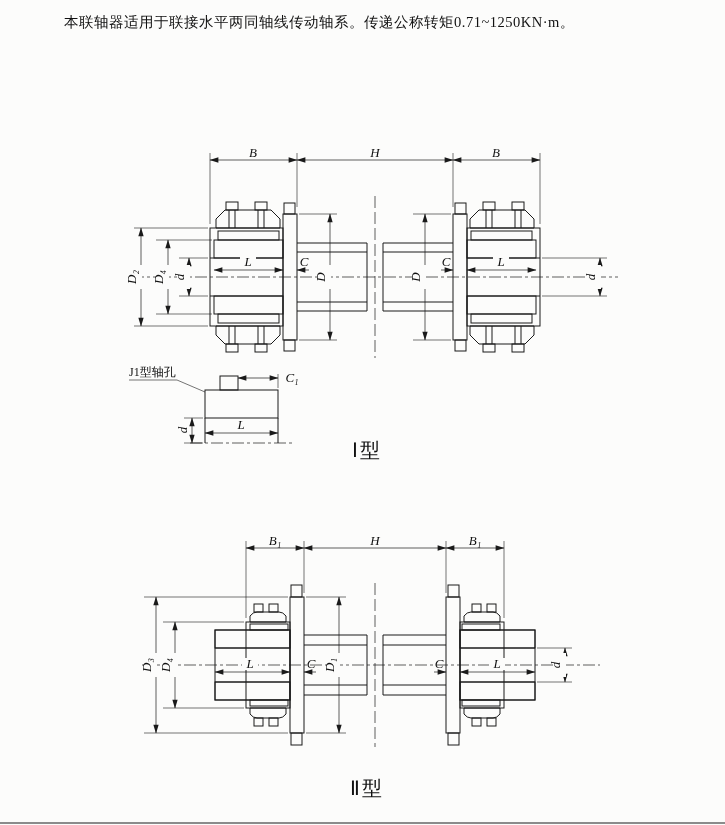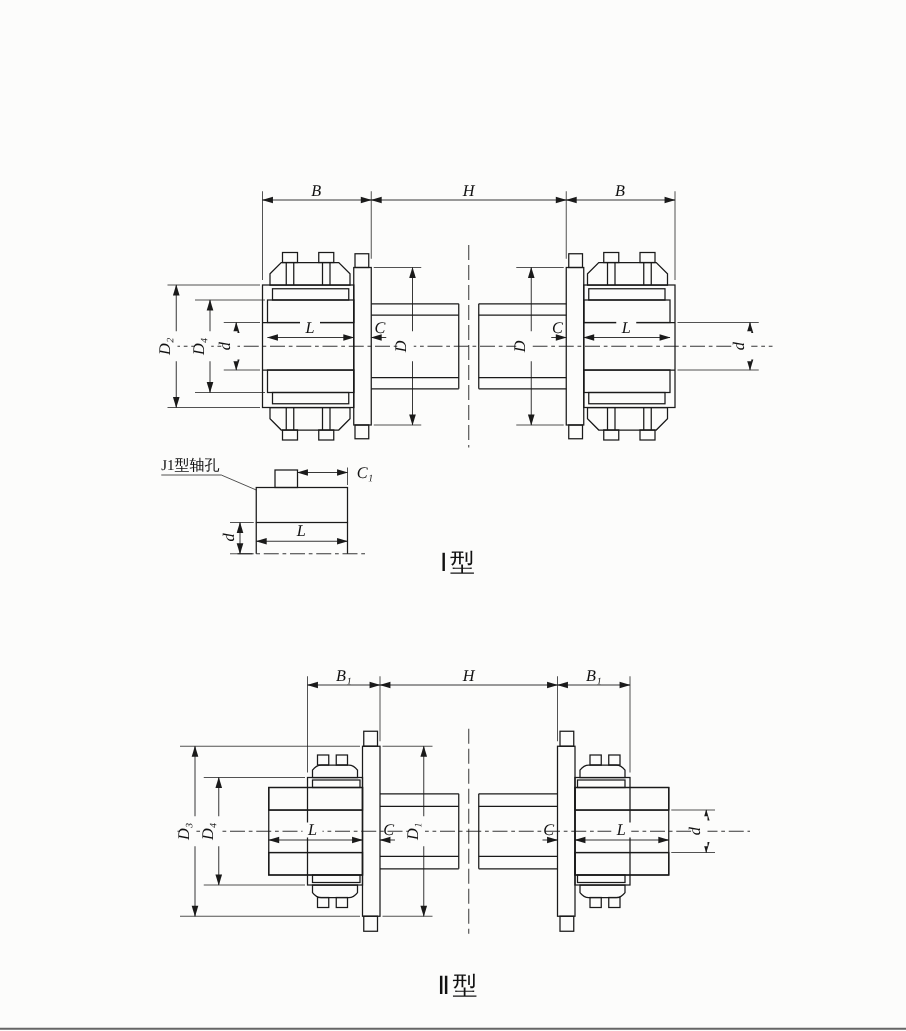--- a/index.html
+++ b/index.html
@@ -16,20 +16,21 @@
   .dimlbl{font:italic 13px "Liberation Serif",serif;fill:#111;}
   .anno{font:12px "Liberation Serif",serif;fill:#111;}
   .caption{font:20px "Liberation Serif",serif;fill:#111;letter-spacing:2px;}
   .lblbg{fill:#fcfcfb;stroke:none;}
 </style>
 </head>
 <body>
 
 <div class="page">
 
+  <div class="header">本联轴器适用于联接水平两同轴线传动轴系。传递公称转矩0.71~1250KN·m。</div>
 
   <svg width="725" height="825" viewBox="0 0 725 825">
     <defs>
       <pattern id="hatch" width="4.5" height="4.5" patternUnits="userSpaceOnUse" patternTransform="rotate(45)">
         <line x1="0" y1="0" x2="0" y2="4.5" stroke="#3a3a3a" stroke-width="0.55"></line>
       </pattern>
       <marker id="arr" viewBox="0 0 10 7" markerWidth="9.5" markerHeight="7" refX="9.2" refY="3.5" orient="auto-start-reverse" markerUnits="userSpaceOnUse">
         <path d="M9.6,3.5 L0.4,0.7 L0.4,6.3 Z" fill="#1a1a1a"></path>
       </marker>
 

